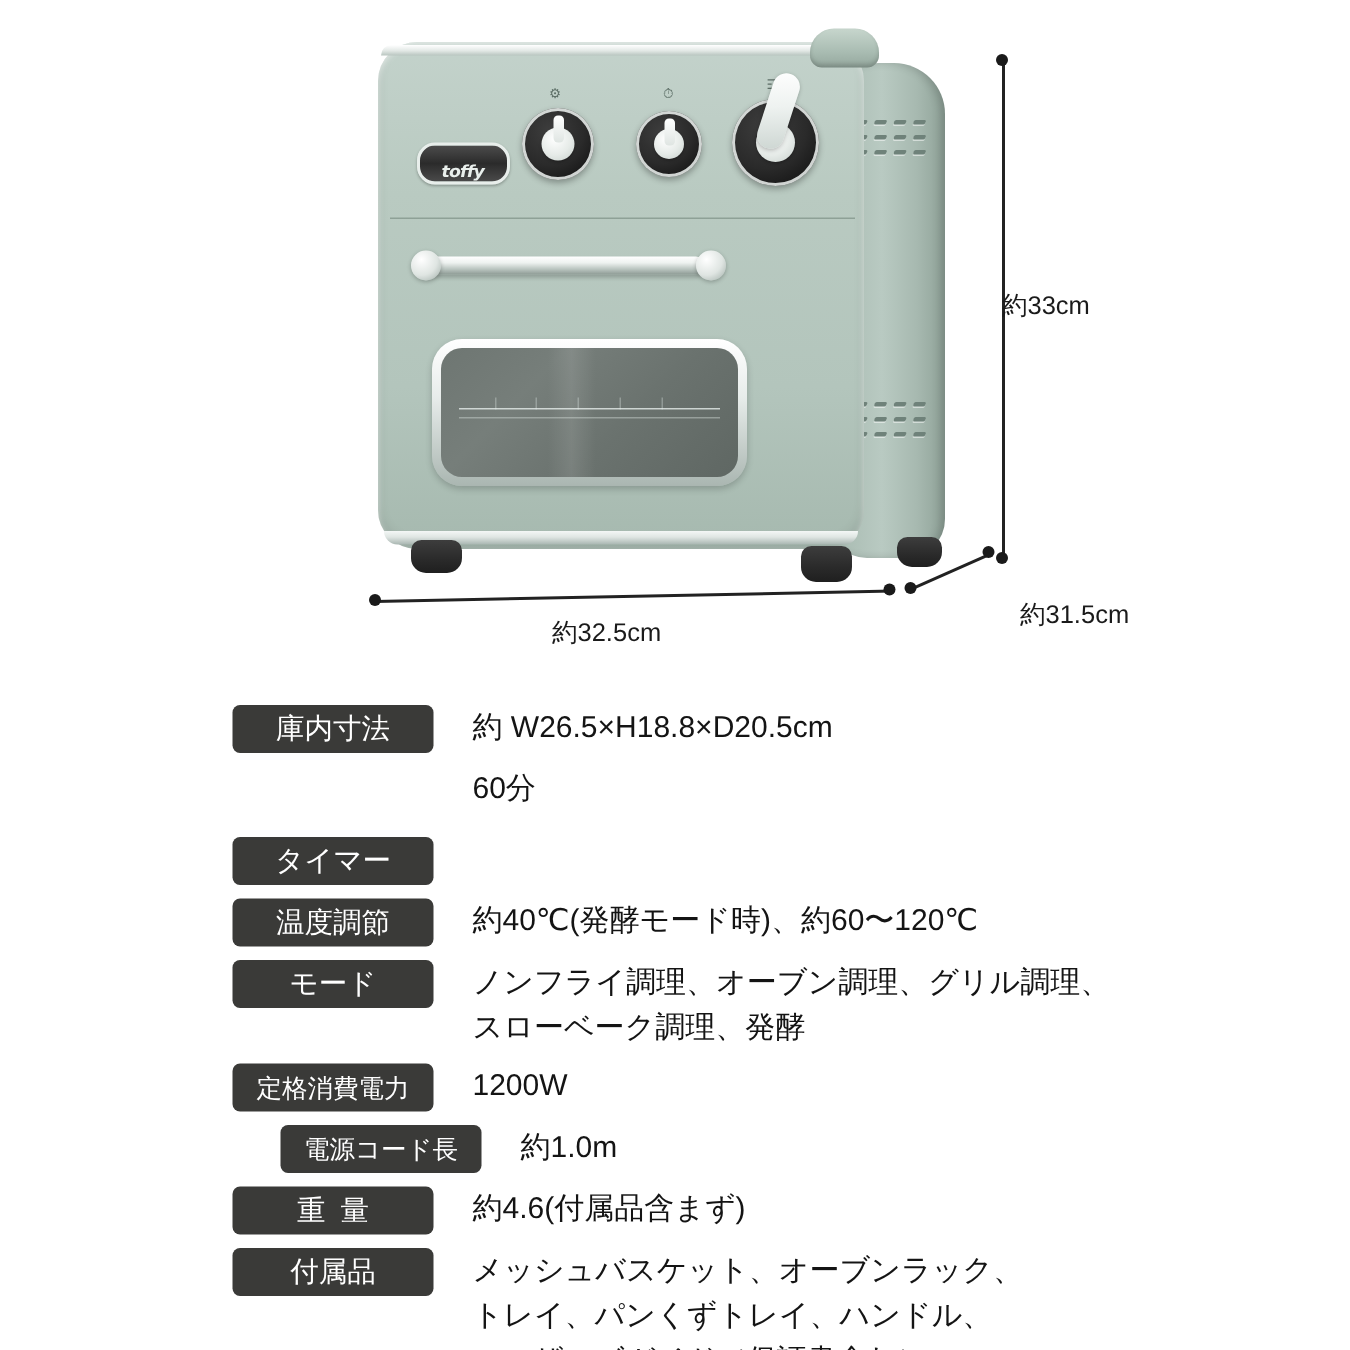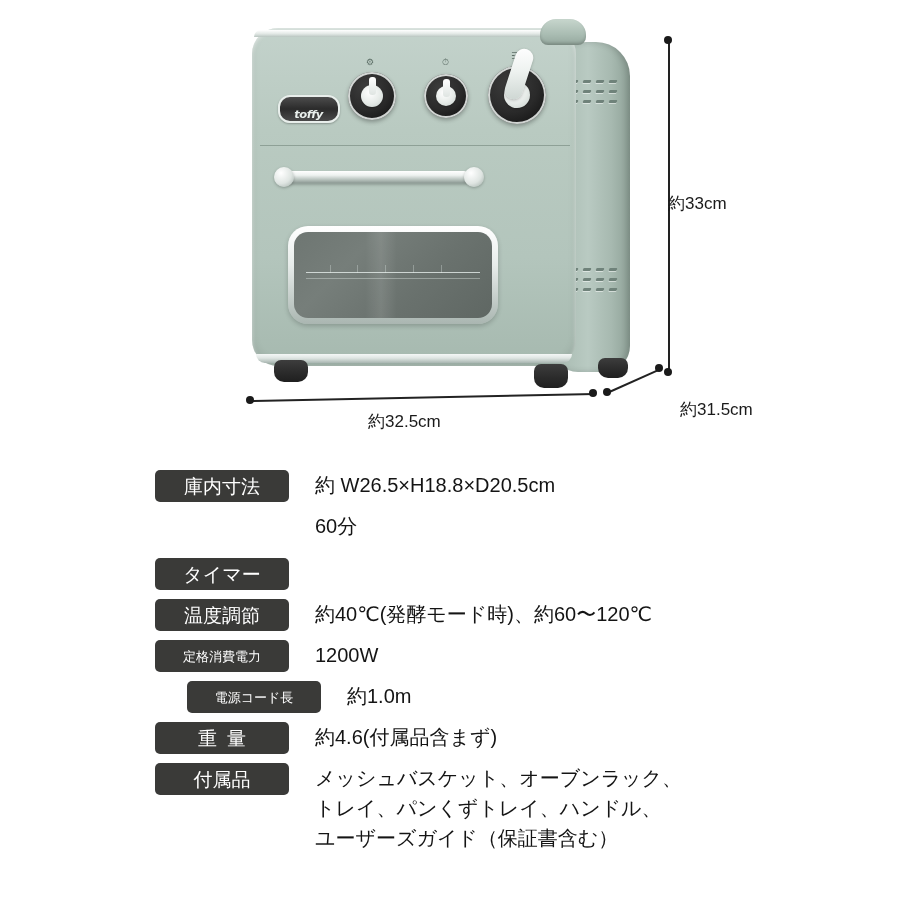--- a/index.html
+++ b/index.html
@@ -333,21 +333,21 @@
     background: #3a3a38;
     color: #ffffff;
     display: flex;
     align-items: center;
     justify-content: center;
     font-size: 19px;
     line-height: 1;
     box-sizing: border-box;
   }
   .spec-badge.wide-space { letter-spacing: 10px; text-indent: 10px; }
-  .spec-badge.small { font-size: 13px; }
+  .spec-badge.small { font-size: 17px; }
   .spec-value {
     flex: 1 1 auto;
     padding-left: 26px;
     font-size: 20px;
     line-height: 30px;
     color: #141414;
     white-space: pre-line;
   }
 </style>
 </head>
@@ -459,20 +459,25 @@
     </div>
     <div class="spec-row">
       <div class="spec-badge" style="background: rgb(58, 58, 56); margin-top: 47px;">タイマー</div>
       <div class="spec-value">60分</div>
     </div>
     <div class="spec-row">
       <div class="spec-badge" style="background: rgb(58, 58, 56);">温度調節</div>
       <div class="spec-value">約40℃(発酵モード時)、約60〜120℃</div>
     </div>
     <div class="spec-row">
+      <div class="spec-badge" style="background: rgb(58, 58, 56);">モード</div>
+      <div class="spec-value">ノンフライ調理、オーブン調理、グリル調理、
+スローベーク調理、発酵</div>
+    </div>
+    <div class="spec-row">
       <div class="spec-badge small" style="background: rgb(58, 58, 56);">定格消費電力</div>
       <div class="spec-value">1200W</div>
     </div>
     <div class="spec-row">
       <div class="spec-badge small" style="background: rgb(58, 58, 56); margin-left: 32px;">電源コード長</div>
       <div class="spec-value">約1.0m</div>
     </div>
     <div class="spec-row">
       <div class="spec-badge wide-space" style="background: rgb(58, 58, 56);">重量</div>
       <div class="spec-value">約4.6(付属品含まず)</div>

